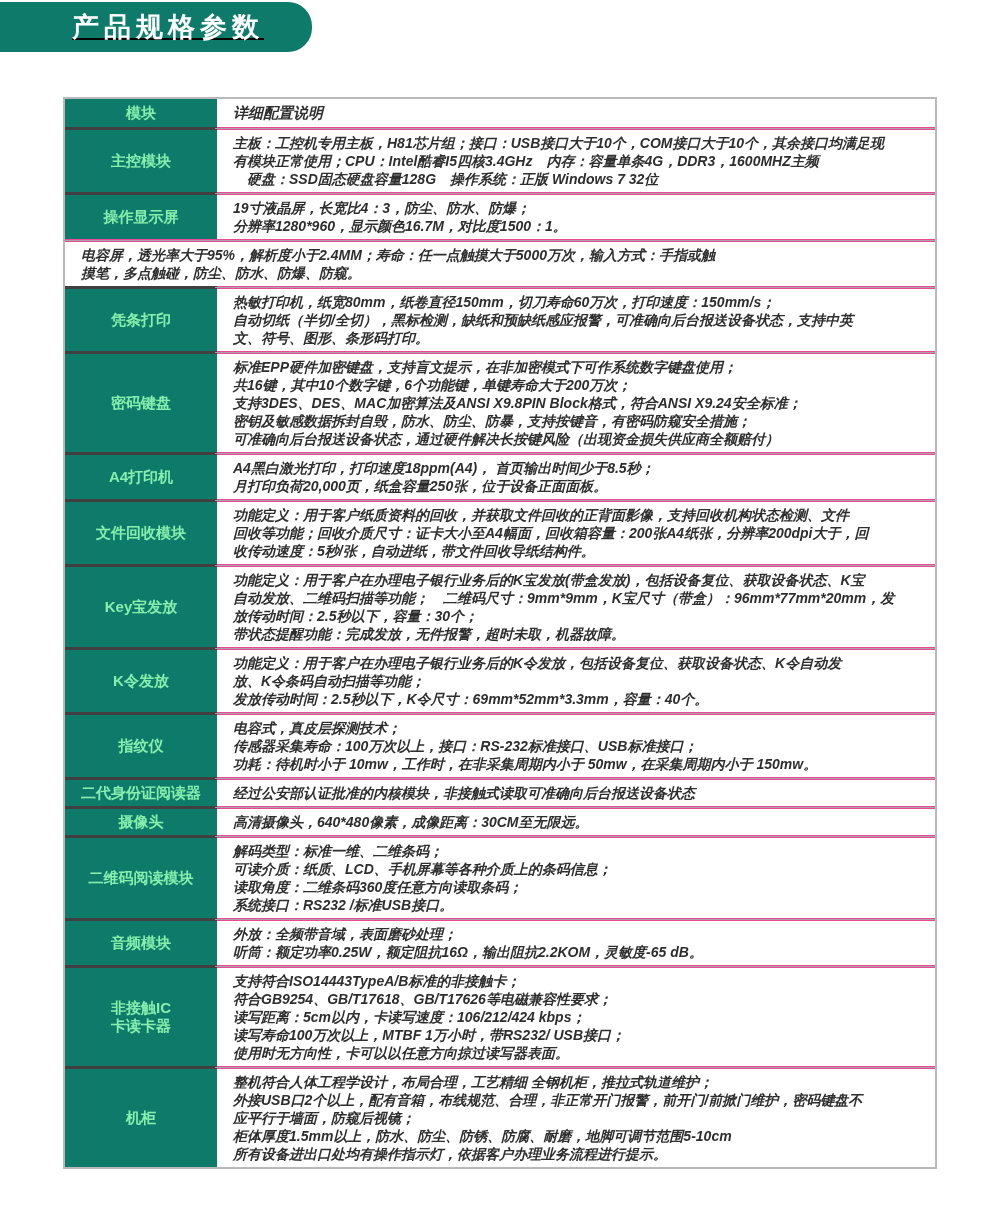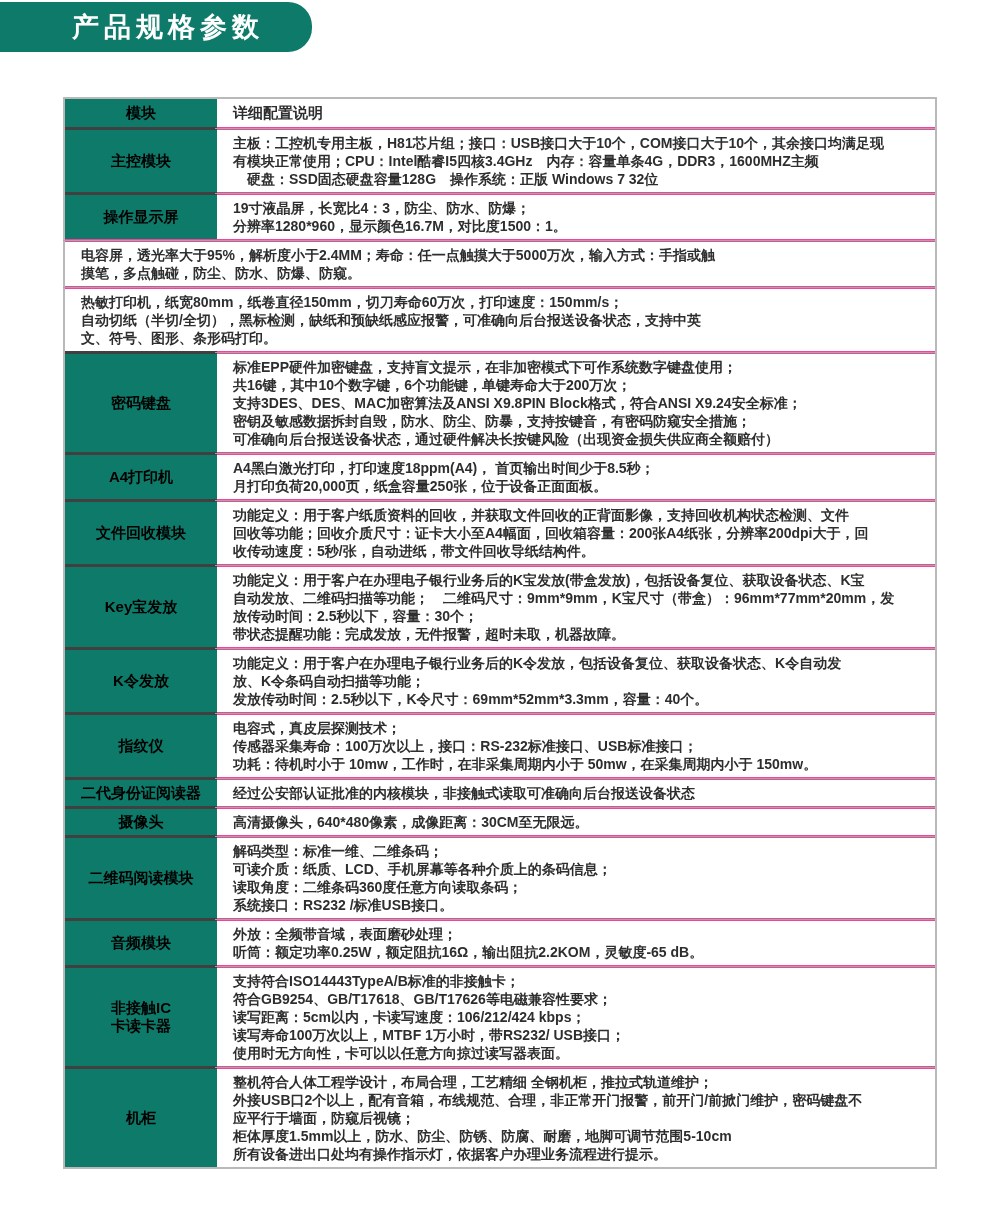--- a/index.html
+++ b/index.html
@@ -9,52 +9,53 @@
     font-family:"Liberation Sans","DejaVu Sans",sans-serif;
     position:relative;
     overflow:hidden;
   }
   .badge {
     position:absolute; left:0; top:2px;
     width:312px; height:50px;
     background:var(--green,#0e7b6a);
     border-radius:0 24px 24px 0;
     display:flex; align-items:center; justify-content:center;
-    padding-left:24px; box-sizing:border-box;
+    padding-left:24px; box-sizing:border-box;text-decoration:underline;
   }
   .badge-title {
     color:#ffffff; font-size:27px; font-weight:bold;
     letter-spacing:5px; white-space:nowrap;
   }
   .spec-table {
     position:absolute; left:63px; top:97px; width:870px;
     background:#ffffff;
     border:2px solid var(--border,#b9b9b9);
   }
   .row { display:flex; align-items:stretch; }
   .cell { box-sizing:border-box; }
   .mod {
     width:152px; flex:0 0 152px;
     background:var(--green,#0e7b6a);
-    color:#000000;
+    color:#86efac;
     display:flex; align-items:center; justify-content:center;
     text-align:center;
     font-size:15px; font-weight:bold;
     padding:4px 4px;
     white-space:pre-wrap;
     line-height:18px;
   }
   .desc {
     flex:1;
     color:var(--text,#2e2e2e);
     font-size:14px; font-weight:bold;
     line-height:18px;
     padding:4px 14px 4px 16px;
     white-space:pre-wrap;
     position:relative;
+    font-style:italic;
   }
   .row + .row .mod  { border-top:3px solid #404040; }
   .row + .row .desc { border-top:3px solid #ec4899; }
   .row + .row .desc::before {
     content:""; position:absolute; left:-2px; right:0; top:-2px; height:1px;
     background:var(--separator,#a6a6a6);
   }
   .header-row .mod  { padding:5px 4px; }
   .header-row .desc { display:flex; align-items:center; font-size:15px; }
 </style>
@@ -83,20 +84,21 @@
     <div class="cell desc">19寸液晶屏，长宽比4：3，防尘、防水、防爆；
 分辨率1280*960，显示颜色16.7M，对比度1500：1。</div>
   </div>
 
   <div class="row">
     <div class="cell desc">电容屏，透光率大于95%，解析度小于2.4MM；寿命：任一点触摸大于5000万次，输入方式：手指或触
 摸笔，多点触碰，防尘、防水、防爆、防窥。</div>
   </div>
 
   <div class="row">
+    <div class="cell mod">凭条打印</div>
     <div class="cell desc">热敏打印机，纸宽80mm，纸卷直径150mm，切刀寿命60万次，打印速度：150mm/s；
 自动切纸（半切/全切），黑标检测，缺纸和预缺纸感应报警，可准确向后台报送设备状态，支持中英
 文、符号、图形、条形码打印。</div>
   </div>
 
   <div class="row">
     <div class="cell mod">密码键盘</div>
     <div class="cell desc">标准EPP硬件加密键盘，支持盲文提示，在非加密模式下可作系统数字键盘使用；
 共16键，其中10个数字键，6个功能键，单键寿命大于200万次；
 支持3DES、DES、MAC加密算法及ANSI X9.8PIN Block格式，符合ANSI X9.24安全标准；

